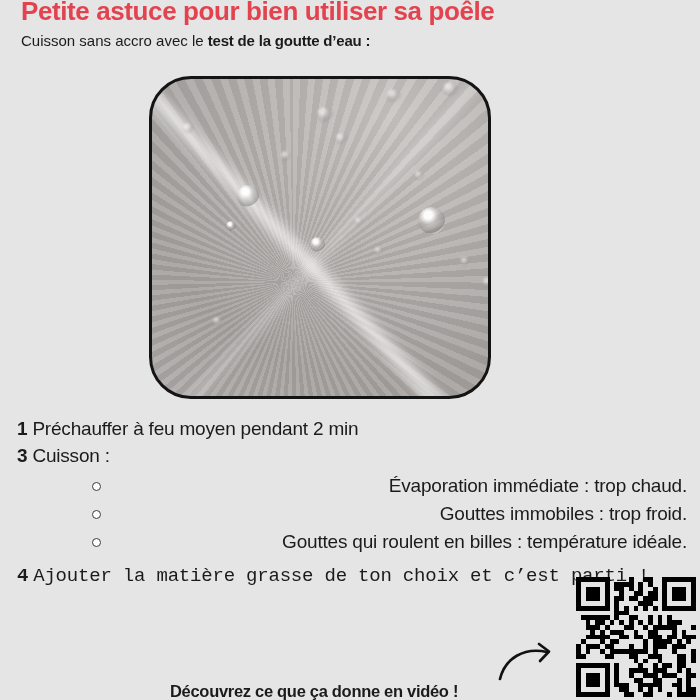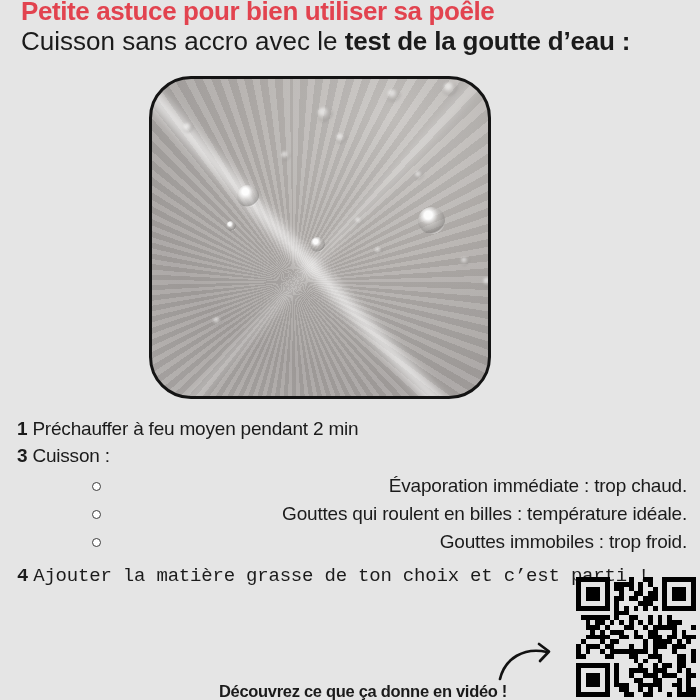--- a/index.html
+++ b/index.html
@@ -3,21 +3,21 @@
 <meta charset="utf-8">
 <style>
   * { margin:0; padding:0; box-sizing:border-box; }
   html,body { width:700px; height:700px; background:#ffffff; overflow:hidden;
               font-family:"Liberation Sans","DejaVu Sans",sans-serif; color:#1b1b1b; }
   .page { position:relative; width:700px; height:700px; background:#e5e5e5; }
 
   
   .title { position:absolute; left:21px; top:-2px; font-size:26px; line-height:27px;
            font-weight:800; letter-spacing:-0.4px; color:#e2434f; white-space:nowrap; }
-  .subtitle { position:absolute; left:21px; top:28px; font-size:26px; line-height:26px;
+  .subtitle { position:absolute; left:21px; top:28px; font-size:15px; line-height:26px;
               white-space:nowrap; }
   .subtitle .bold { font-weight:800; letter-spacing:-0.2px; }
 
   
   .photo { position:absolute; left:149px; top:76px; width:342px; height:323px;
            border:3px solid #141414; border-radius:42px; overflow:hidden;
            background:
              repeating-conic-gradient(from 0deg at 42% 64%,
                rgba(255,255,255,0.09) 0deg 2deg, rgba(0,0,0,0.05) 2deg 4.2deg),
              radial-gradient(circle at 72% 12%, #c9c6c3 0%, #b3afac 40%, #a5a19f 72%, #aeaaa8 100%);
@@ -43,21 +43,21 @@
   .obs { list-style:none; margin-top:3px; }
   .obs li { position:relative; margin-left:73px; padding-left:24px;
             line-height:28px; letter-spacing:-0.2px;text-align:right; }
   .obs li::before { content:""; position:absolute; left:2px; top:10px; width:7px; height:7px;
                     border:1.6px solid #3c3c3c; border-radius:50%; background:#fff; }
   .step4 { margin-top:7px;font-family:Liberation Mono, monospace; }
 
   
   .qr { position:absolute; left:576px; top:577px; width:120px; height:120px; }
   .arrow { position:absolute; left:496px; top:642px; width:62px; height:40px; }
-  .caption { position:absolute; left:170px; top:682px; width:386px; text-align:center;
+  .caption { position:absolute; left:170px; top:682px; width:386px; text-align:left;
              font-size:16.5px; font-weight:800; letter-spacing:-0.3px; white-space:nowrap; }
 </style>
 </head>
 <body>
 
 <div class="page">
 
   <h1 class="title">Petite astuce pour bien utiliser sa poêle</h1>
 
   <div class="subtitle"><span>Cuisson sans accro avec le </span><span class="bold">test de la goutte d’eau :</span></div>
@@ -82,22 +82,22 @@
     <div class="drop faint" style="left:202px;top:138px;width:9px;height:8px;"></div>
     <div class="drop faint" style="left:60px;top:238px;width:11px;height:9px;"></div>
   </div>
 
   <div class="steps">
     <div class="step-line"><span class="step-num">1</span><span>Préchauffer à feu moyen pendant 2 min</span></div>
     <div class="step-line"><span class="step-num">3</span><span>Cuisson :</span></div>
 
     <ul class="obs">
       <li>Évaporation immédiate : trop chaud.</li>
+      <li>Gouttes immobiles : trop froid.</li>
       <li>Gouttes qui roulent en billes : température idéale.</li>
-      <li>Gouttes immobiles : trop froid.</li>
     </ul>
 
     <div class="step-line step4"><span class="step-num">4</span><span>Ajouter la matière grasse de ton choix et c’est parti !</span></div>
   </div>
 
   <svg class="arrow" viewBox="0 0 62 40">
     <path d="M4 37 C 9 16, 28 5, 51 10" fill="none" stroke="#121212" stroke-width="2.7" stroke-linecap="round"></path>
     <path d="M43 2 L53 9.5 L44 19" fill="none" stroke="#121212" stroke-width="2.7" stroke-linecap="round" stroke-linejoin="round"></path>
   </svg>
 

